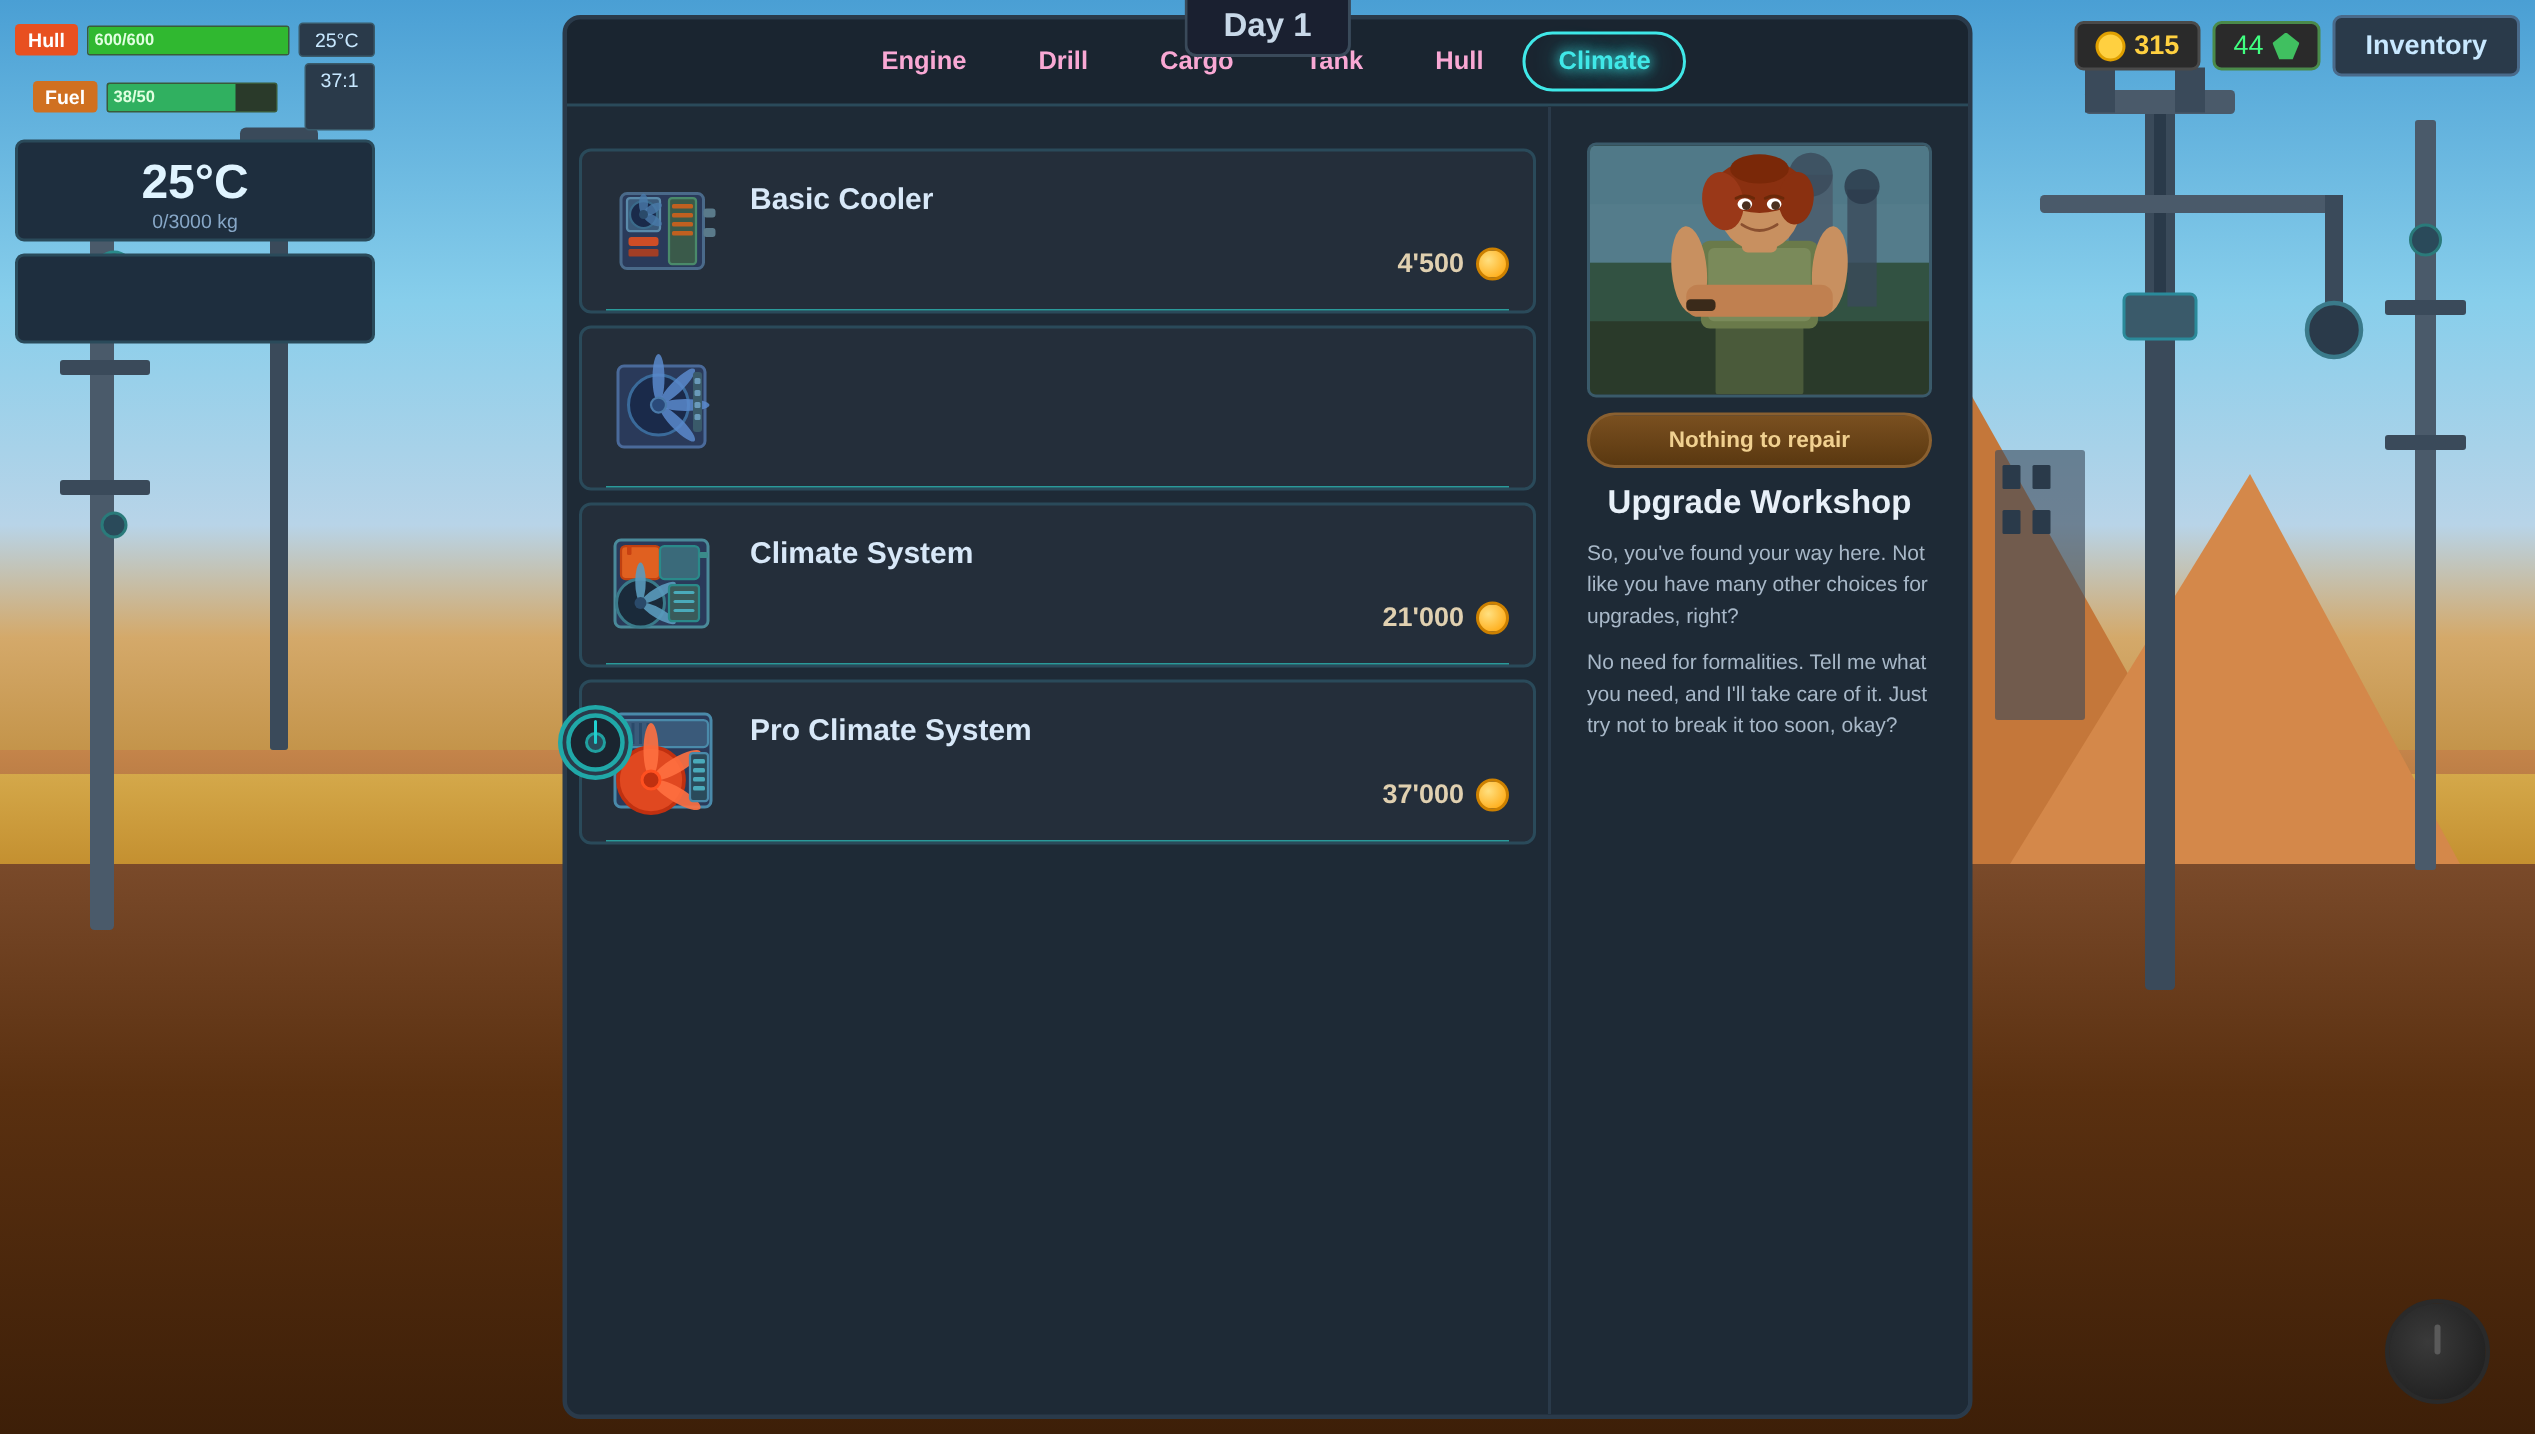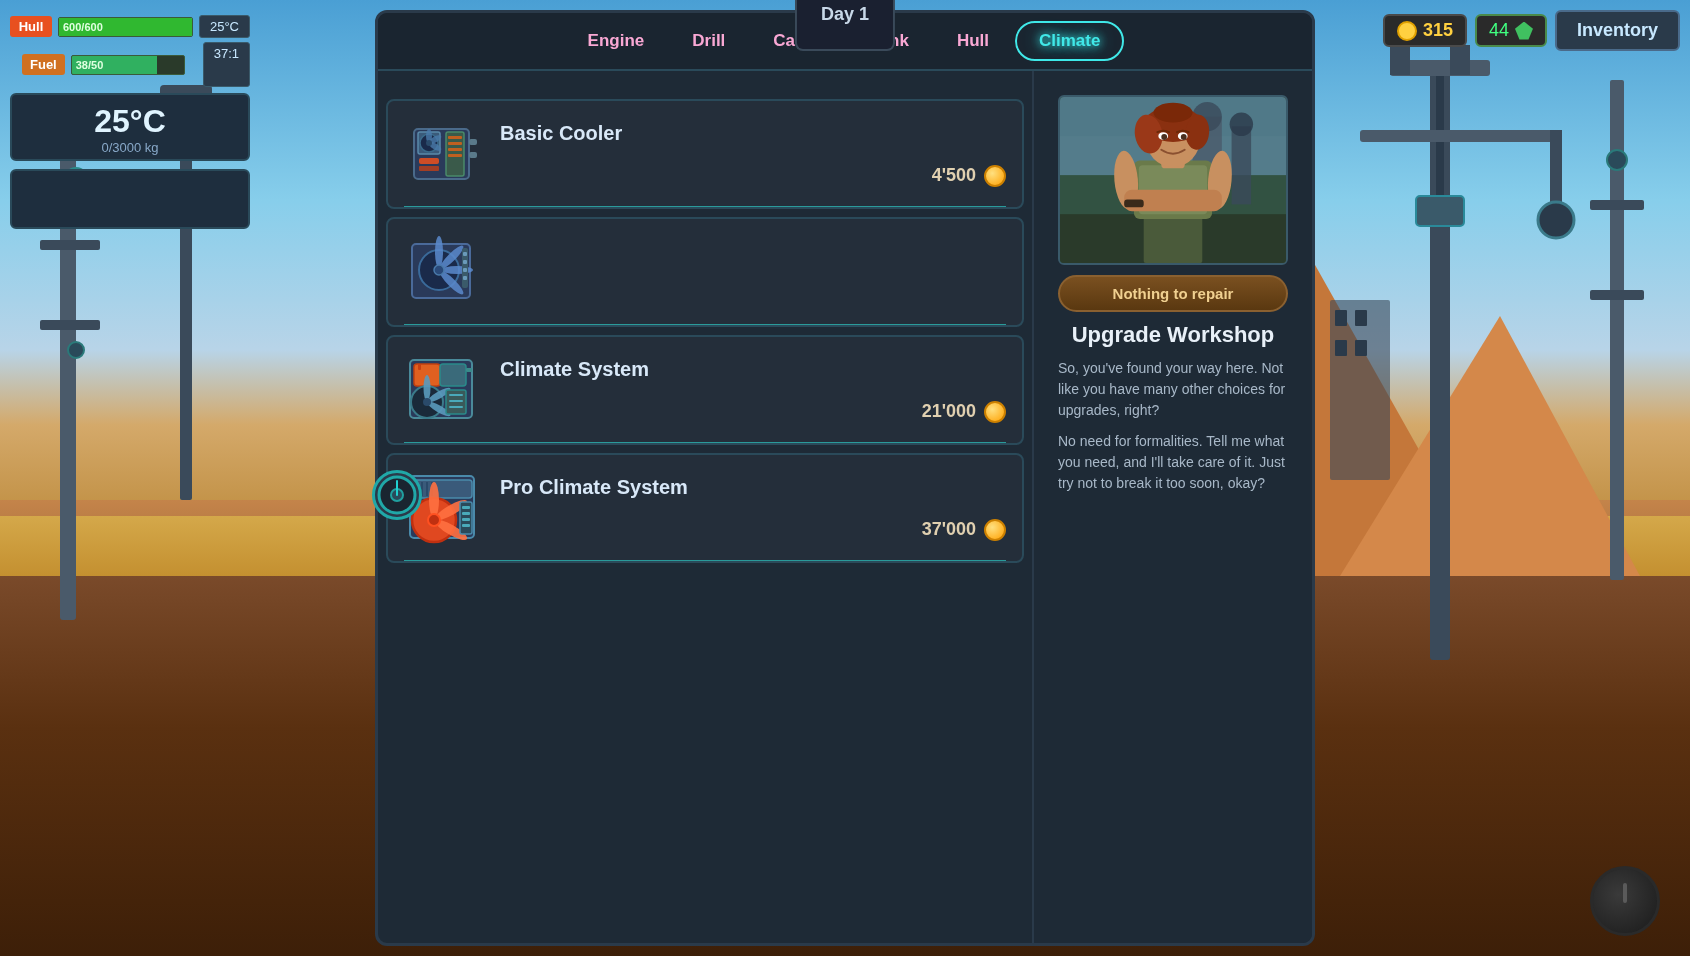--- a/index.html
+++ b/index.html
@@ -70,23 +70,23 @@
 
     
     .day-indicator {
       position: absolute;
       top: 0;
       left: 50%;
       transform: translateX(-50%);
       background: #1a2030;
       border: 2px solid #3a4a5a;
       border-top: none;
-      padding: 4px 24px 24px;
+      padding: 4px 24px 6px;
       color: #c8d8e8;
-      font-size: 18px;
+      font-size: 22px;
       font-weight: bold;
       z-index: 101;
       border-radius: 0 0 8px 8px;
       text-align: right;
     }
 
     
     .hud-left {
       position: absolute;
       top: 15px;

